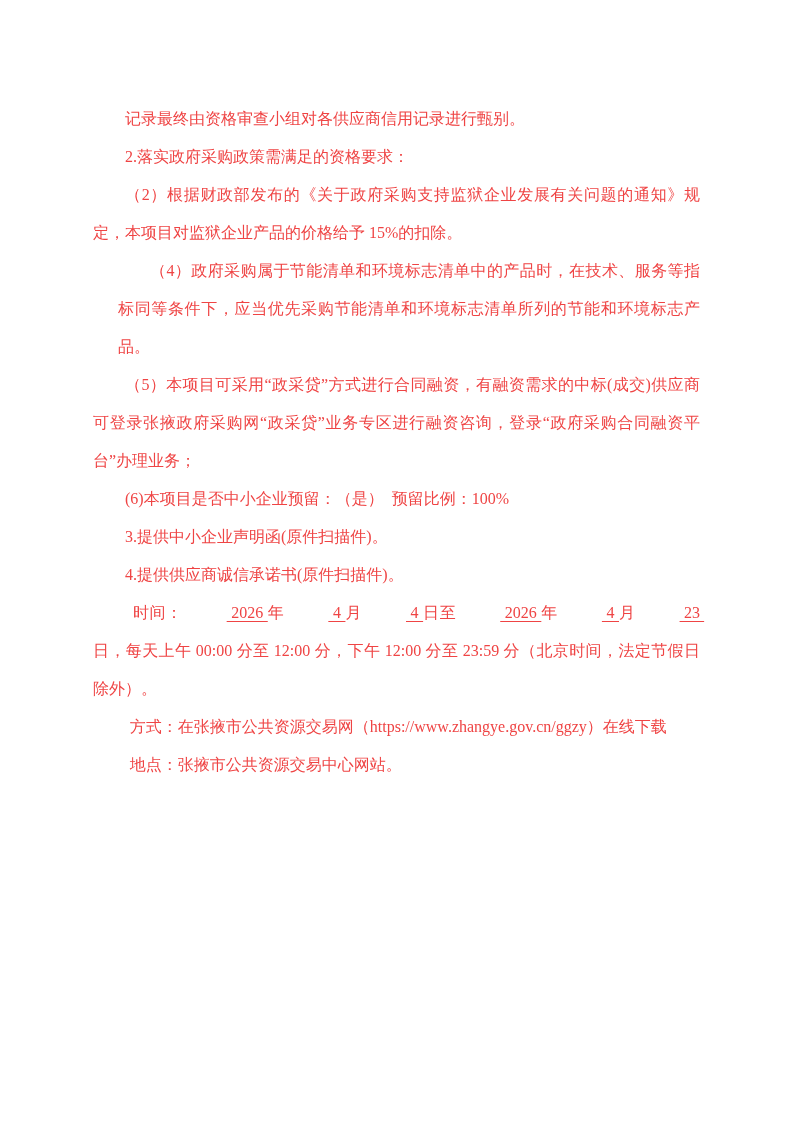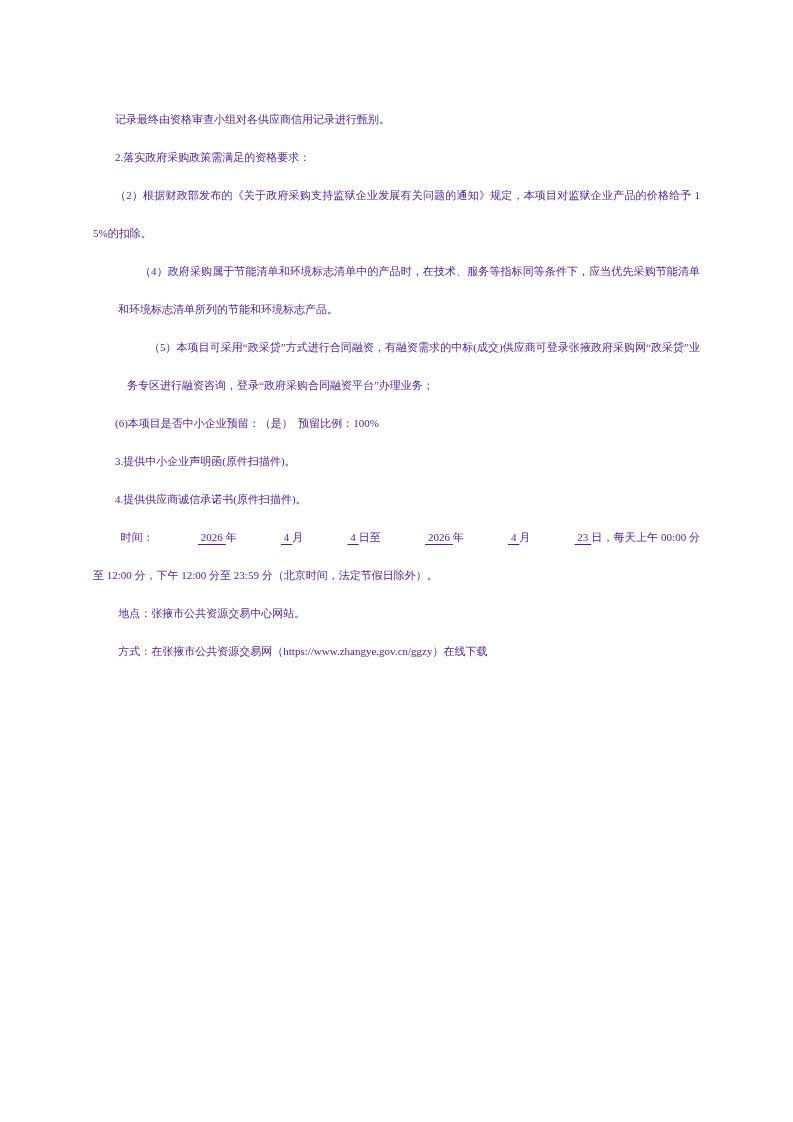--- a/index.html
+++ b/index.html
@@ -15,43 +15,43 @@
     box-sizing: border-box;
     padding: 100px 93px 0 93px;
     overflow: hidden;
   }
   .doc-body {
     width: 607px;
   }
   .para {
     margin: 0;
     font-family: "Liberation Serif", "DejaVu Serif", serif;
-    font-size: 11px;
+    font-size: 16px;
     line-height: 38px;
-    color: #4c1d95;
+    color: #ef4444;
     text-align: justify;
     white-space: pre-wrap;
     word-break: break-all;
   }
   .u {
     text-decoration: underline;
     text-underline-offset: 3px;
     margin-left: 44px;
   }
 </style>
 </head>
 <body>
 
 <div class="page">
   <div class="doc-body">
       <p class="para" style="text-indent: 2em;">记录最终由资格审查小组对各供应商信用记录进行甄别。</p>
       <p class="para" style="text-indent: 2em;">2.落实政府采购政策需满足的资格要求：</p>
       <p class="para" style="text-indent: 2em;">（2）根据财政部发布的《关于政府采购支持监狱企业发展有关问题的通知》规定，本项目对监狱企业产品的价格给予 15%的扣除。</p>
       <p class="para" style="text-indent: 2em; margin-left: 25px;">（4）政府采购属于节能清单和环境标志清单中的产品时，在技术、服务等指标同等条件下，应当优先采购节能清单和环境标志清单所列的节能和环境标志产品。</p>
-      <p class="para" style="text-indent: 2em; margin-left: 34px;">（5）本项目可采用“政采贷”方式进行合同融资，有融资需求的中标(成交)供应商可登录张掖政府采购网“政采贷”业务专区进行融资咨询，登录“政府采购合同融资平台”办理业务；</p>
+      <p class="para" style="text-indent: 2em;">（5）本项目可采用“政采贷”方式进行合同融资，有融资需求的中标(成交)供应商可登录张掖政府采购网“政采贷”业务专区进行融资咨询，登录“政府采购合同融资平台”办理业务；</p>
       <p class="para" style="text-indent: 2em;">(6)本项目是否中小企业预留：（是）  预留比例：100%</p>
       <p class="para" style="text-indent: 2em;">3.提供中小企业声明函(原件扫描件)。</p>
       <p class="para" style="text-indent: 2em;">4.提供供应商诚信承诺书(原件扫描件)。</p>
       <p class="para" style="text-indent: 2.5em;"><span>时间：</span><span class="u"> 2026 </span><span>年</span><span class="u"> 4 </span><span>月</span><span class="u"> 4 </span><span>日至</span><span class="u"> 2026 </span><span>年</span><span class="u"> 4 </span><span>月</span><span class="u"> 23 </span><span>日，每天上午 00:00 分至 12:00 分，下午 12:00 分至 23:59 分（北京时间，法定节假日除外）。</span></p>
+      <p class="para" style="text-indent: 2.3em;">方式：在张掖市公共资源交易网（https://www.zhangye.gov.cn/ggzy）在线下载</p>
       <p class="para" style="text-indent: 2.3em;">地点：张掖市公共资源交易中心网站。</p>
-      <p class="para" style="text-indent: 2.3em;">方式：在张掖市公共资源交易网（https://www.zhangye.gov.cn/ggzy）在线下载</p>
     </div>
 </div>
 
 </body></html>

